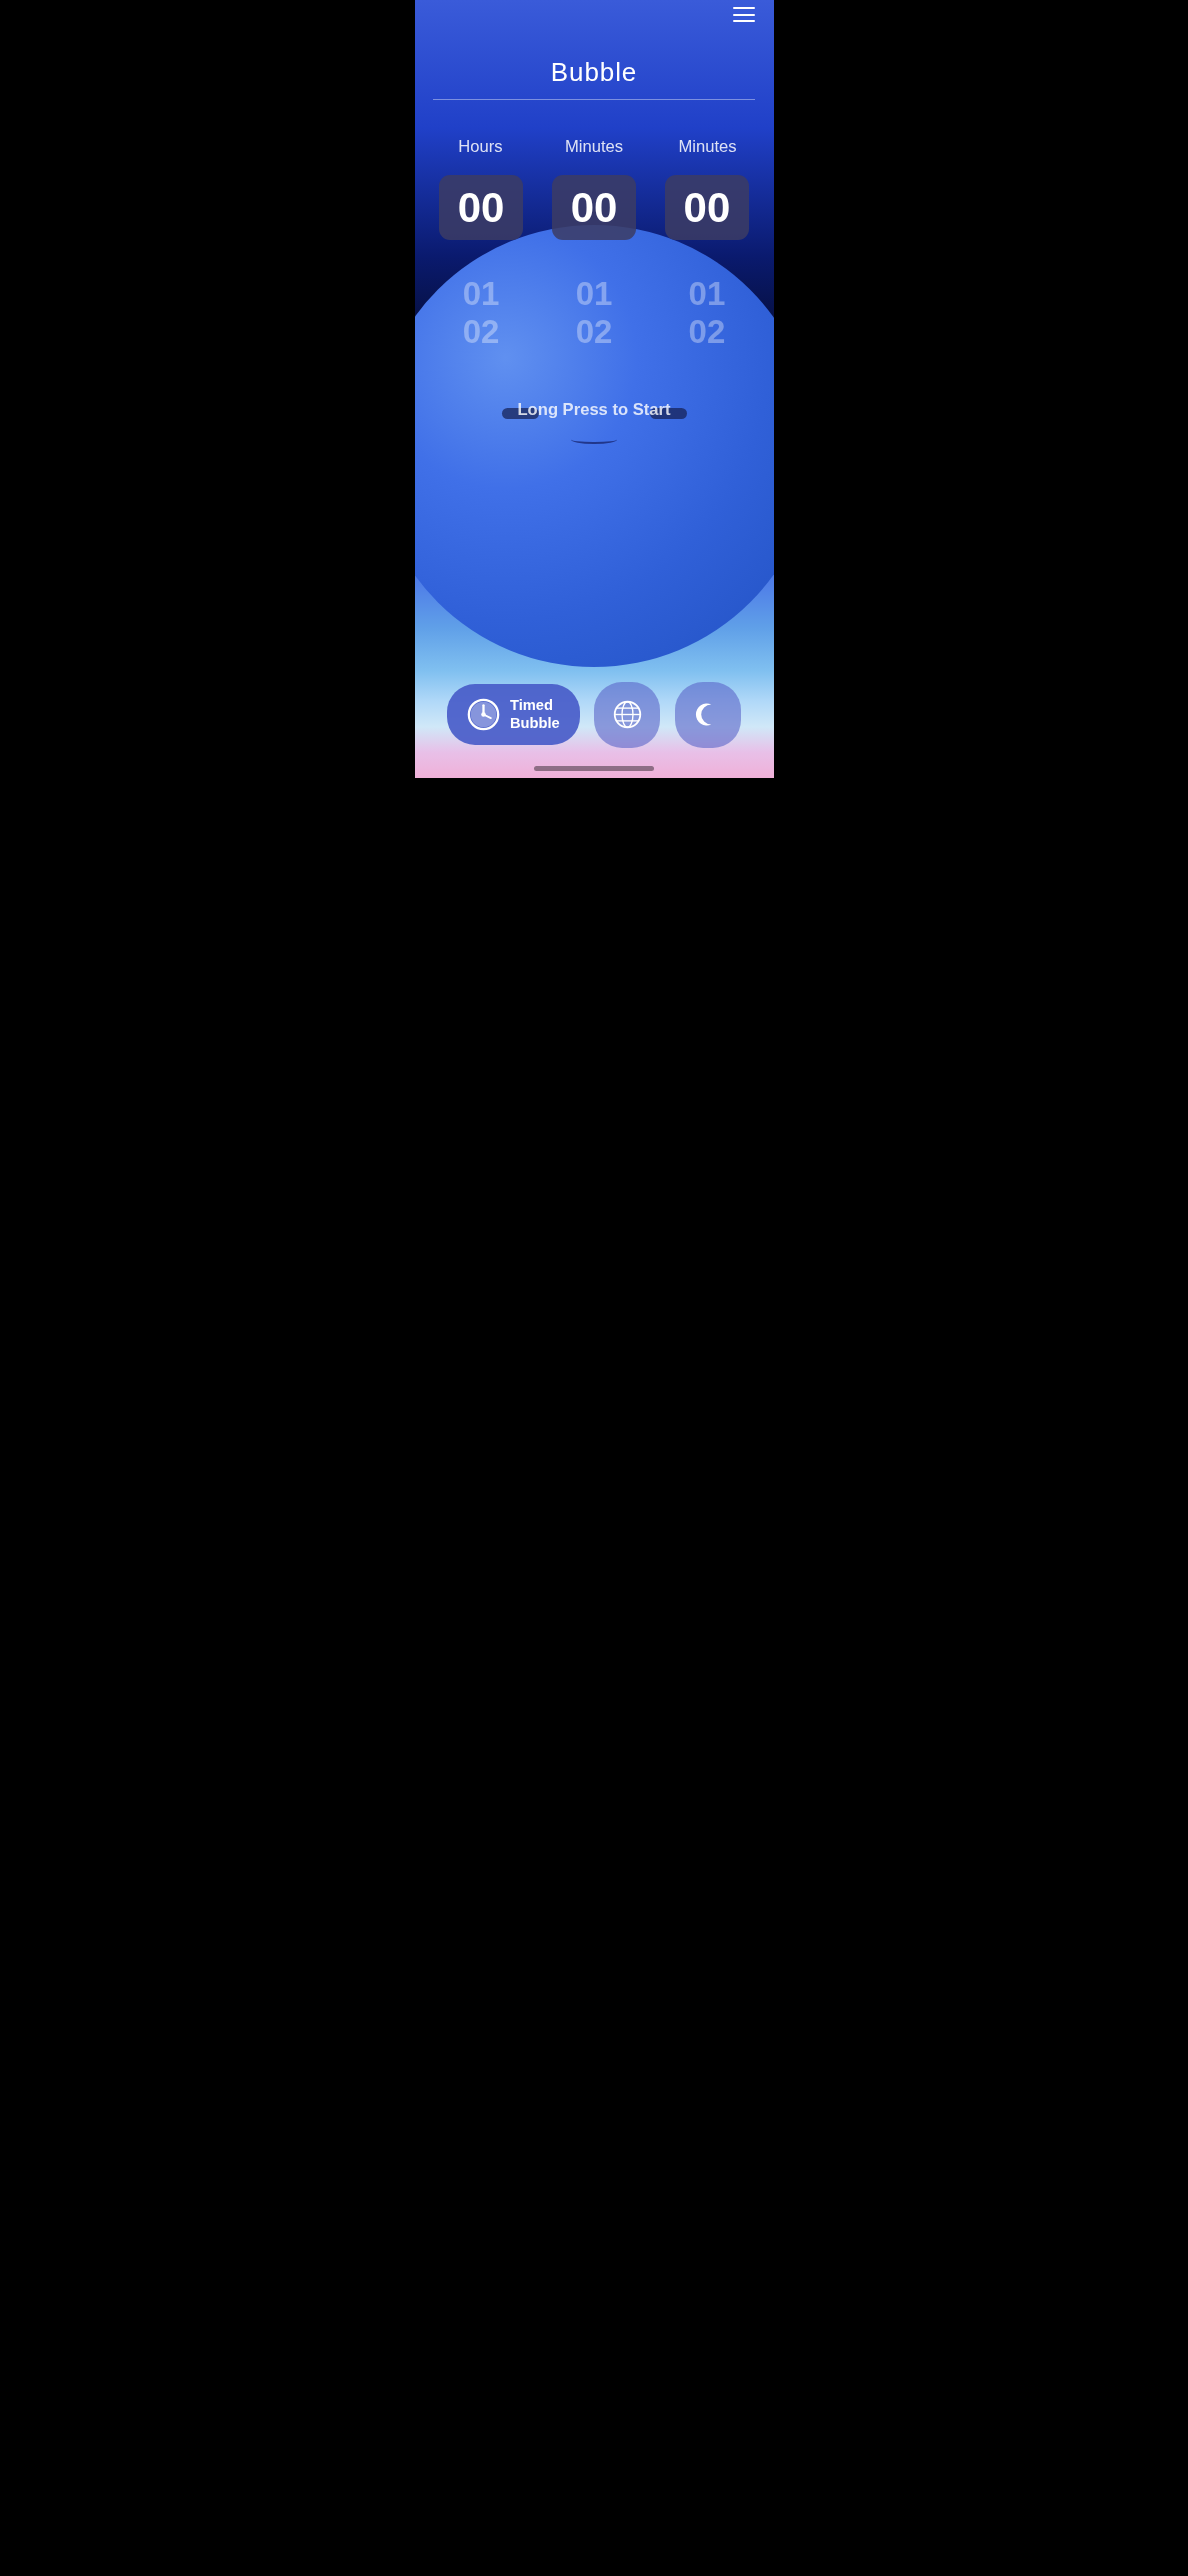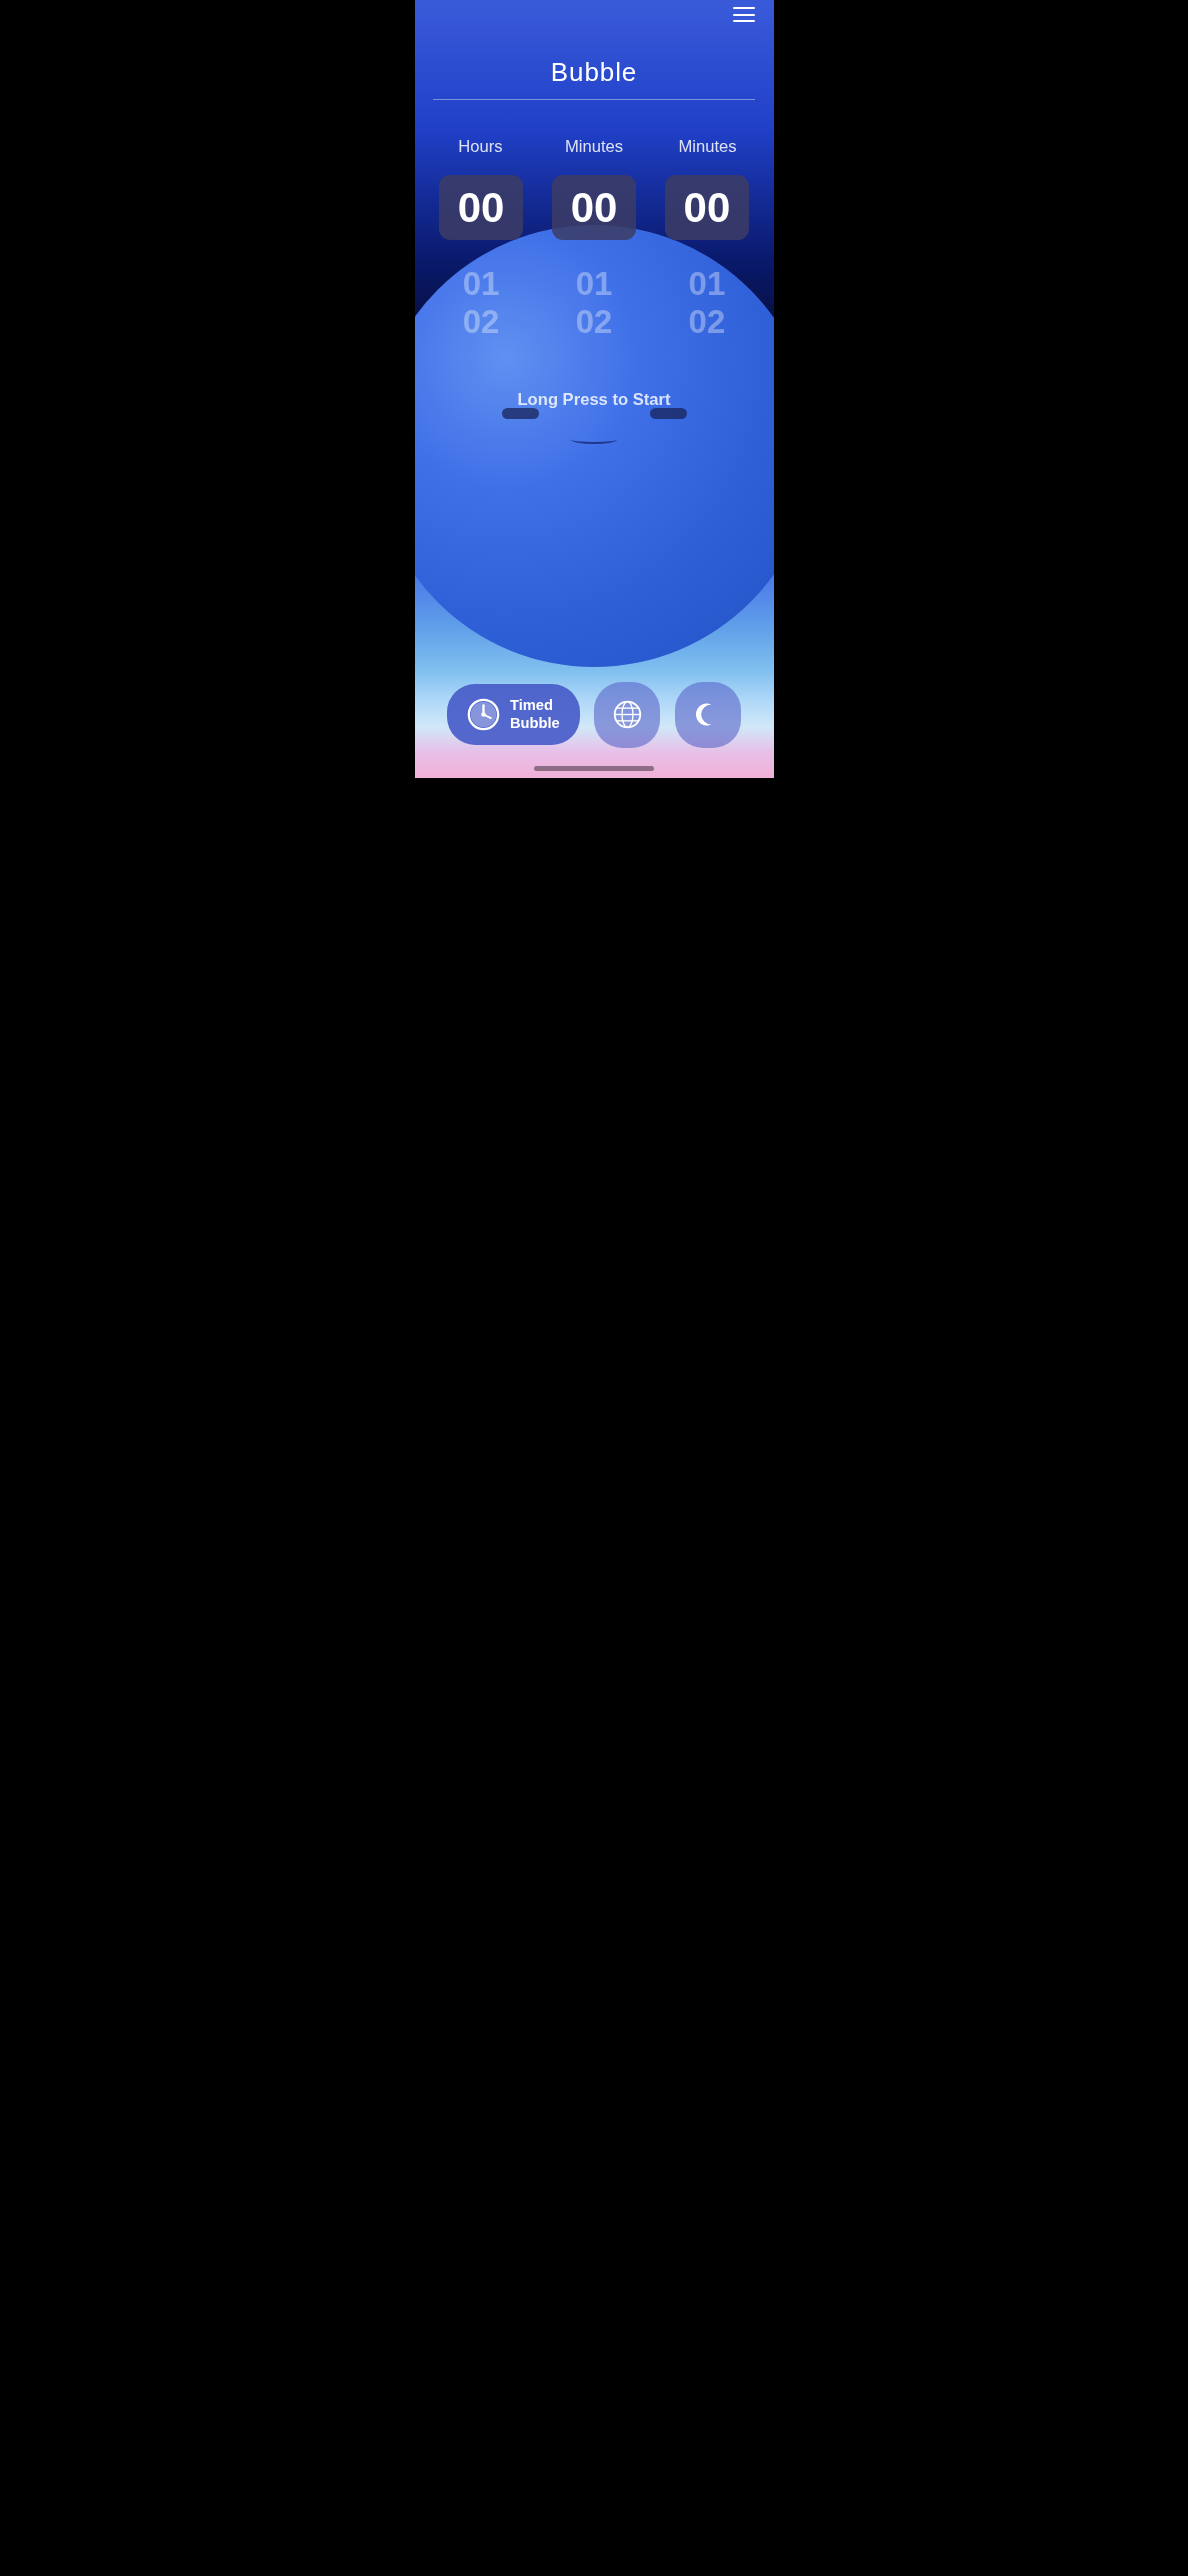--- a/index.html
+++ b/index.html
@@ -211,21 +211,21 @@
       flex: 1;
       display: flex;
       flex-direction: column;
       align-items: center;
     }
 
     .picker-selected {
       background: rgba(60, 60, 100, 0.85);
       border-radius: 11px;
       padding: 9.2px 18.4px;
-      margin-bottom: 1px;
+      margin-bottom: 11px;
       min-width: 83px;
       text-align: center;
     }
 
     .picker-selected-value {
       font-size: 42px;
       font-weight: 700;
       color: white;
       line-height: 1.1;
     }

